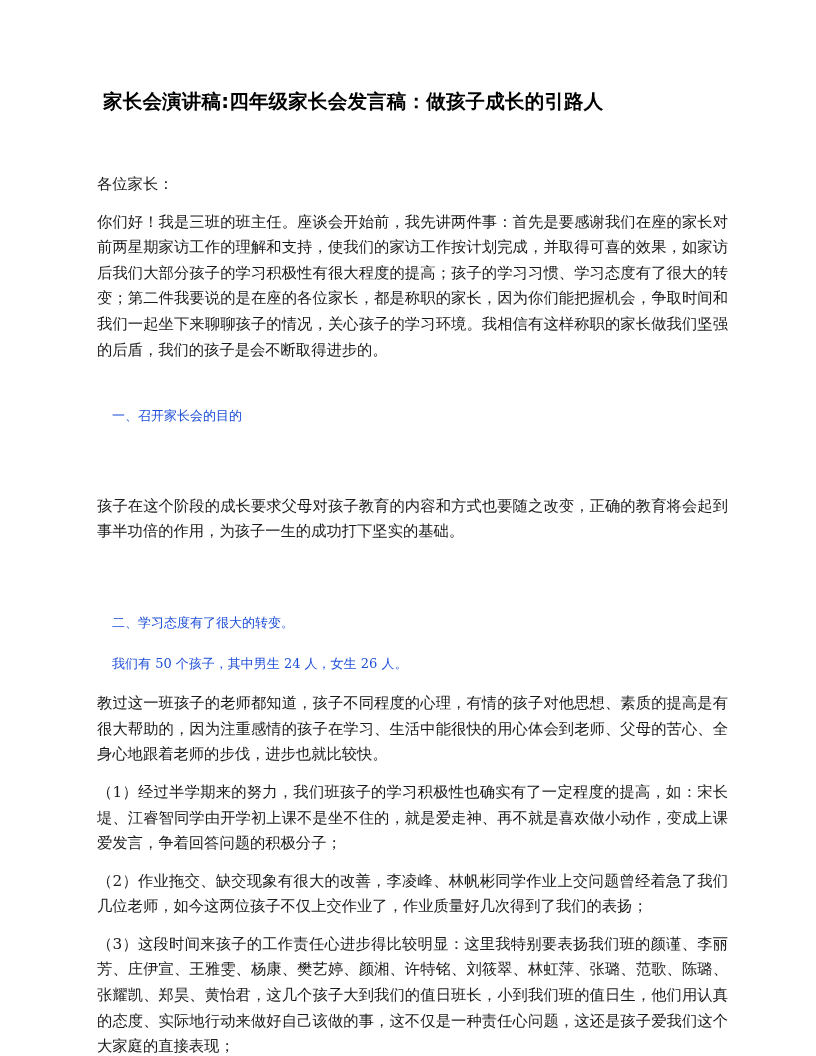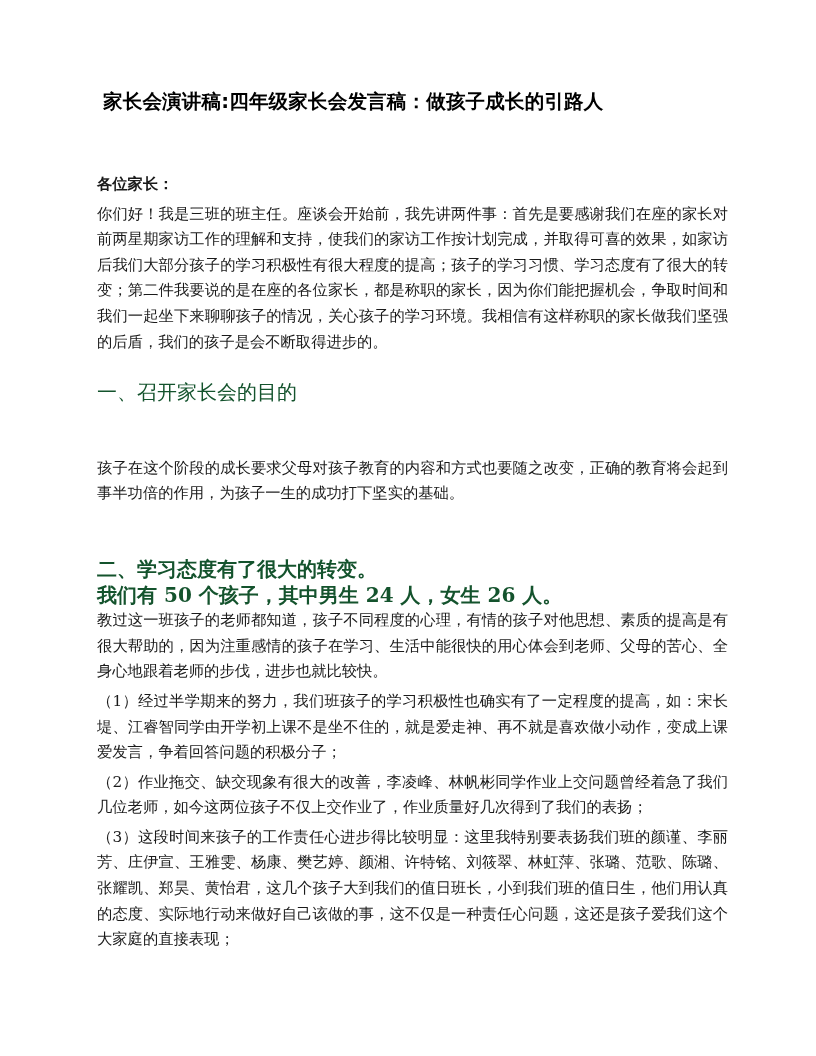--- a/index.html
+++ b/index.html
@@ -38,37 +38,36 @@
   }
   .para {
     margin: 0;
     font-size: 15.3px;
     line-height: 25.6px;
     text-align: justify;
     text-justify: inter-ideograph;
     color: #1a1a1a;
   }
   .para + .para {
-    margin-top: 4px;
+    margin-top: 12px;
   }
   .spacer-lg {
     height: 25px;
   }
   .spacer-xl {
     height: 50px;
   }
   .heading-line {
-    font-size: 20px;
+    font-size: 13px;
     line-height: 25.6px;
-    color: #14532d;
-    margin: 0;
+    color: #1d4ed8;
+    margin: 15px;
   }
   .nowrap-line {
     white-space: nowrap;
-    font-weight: bold;
   }
 </style>
 </head>
 <body>
 
 <div class="page">
 
   <h1 class="doc-title">家长会演讲稿:四年级家长会发言稿：做孩子成长的引路人</h1>
 
   <div class="gap-after-title"></div>

